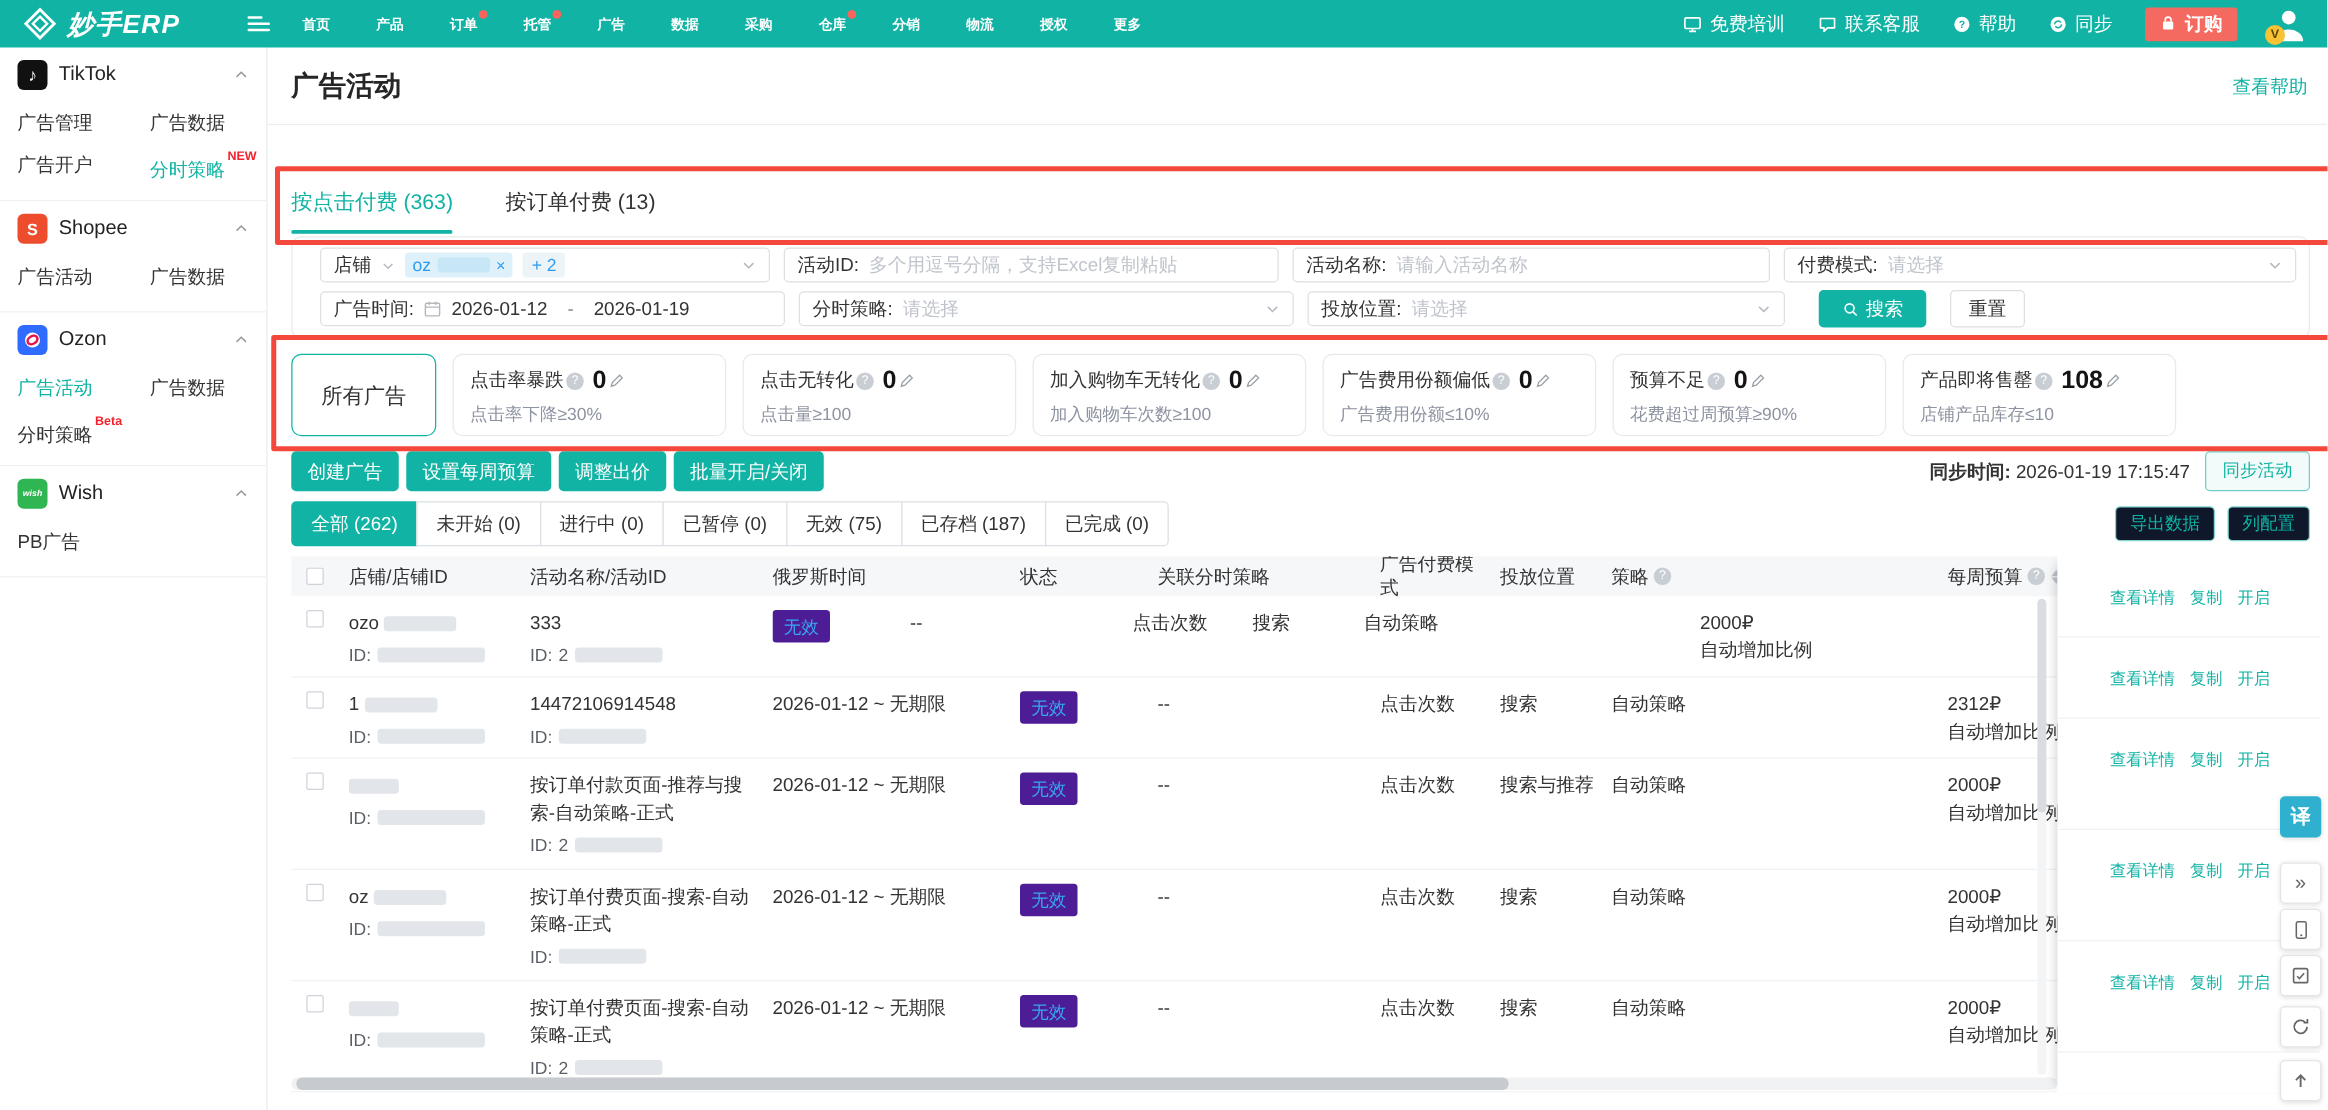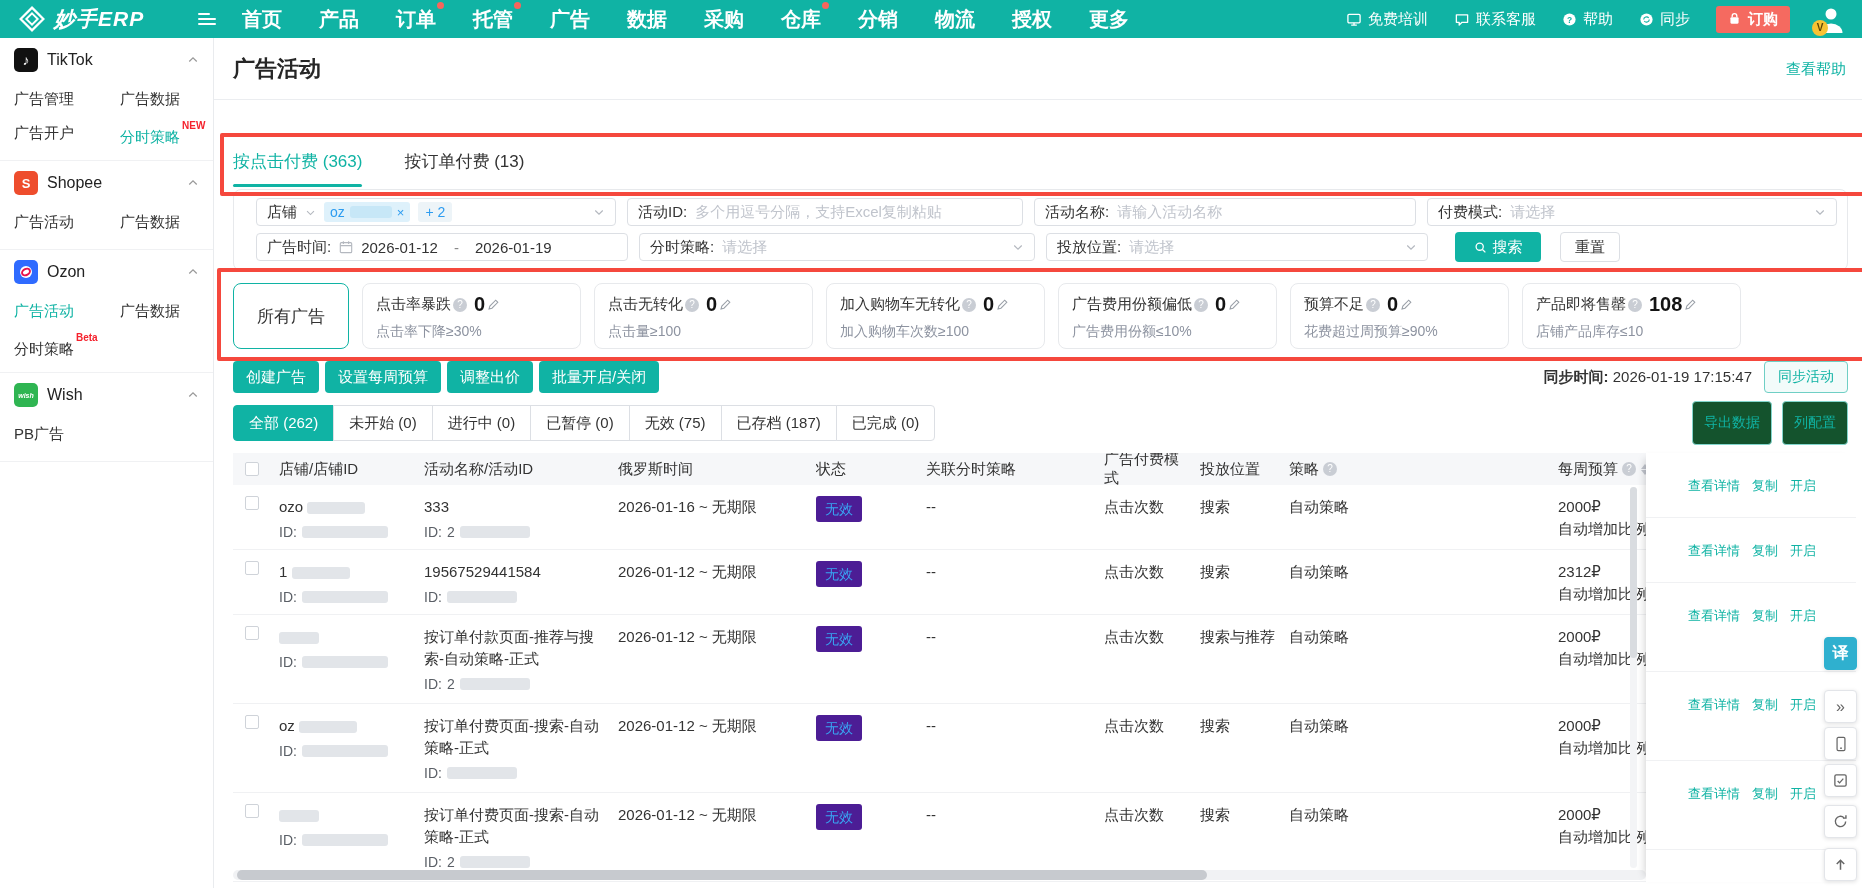--- a/index.html
+++ b/index.html
@@ -9,21 +9,21 @@
     font-size:15px; color:#333; background:#fff; overflow:hidden; position:relative;
   }
   
   .topbar { position:absolute; left:0; top:0; right:0; height:38px; background:#10b3a4;
     display:flex; align-items:center; color:#fff; padding:0 10px 0 18px; z-index:30; }
   .logo { display:flex; align-items:center; gap:8px; min-width:170px; }
   .logo-text { font-size:21px; font-weight:bold; font-style:italic; letter-spacing:1px; }
   .burger { width:18px; height:12px; display:flex; flex-direction:column; justify-content:space-between; margin:0 26px 0 10px; cursor:pointer;}
   .burger i { display:block; height:2px; background:#fff; border-radius:1px;}
   .burger i:nth-child(1){width:12px;}
-  .topmenu { display:flex; align-items:center; gap:37px; font-size:20px; font-weight:bold; }
+  .topmenu { display:flex; align-items:center; gap:37px; font-size:11px; font-weight:bold; }
   .topmenu .mi { position:relative; cursor:pointer; white-space:nowrap; }
   .mi .dot { position:absolute; top:-4px; right:-8px; width:7px; height:7px; border-radius:50%; background:#f8655c; }
   .topright { margin-left:auto; display:flex; align-items:center; gap:26px; font-size:15px; }
   .topright .tri { display:flex; align-items:center; gap:6px; cursor:pointer; white-space:nowrap;}
   .subscribe-btn { background:#f56a60; border-radius:3px; padding:4px 12px; display:flex; gap:7px; align-items:center;
     font-size:15px; font-weight:bold; cursor:pointer; }
   .avatar-wrap { position:relative; width:36px; height:30px; cursor:pointer; }
   .v-badge { position:absolute; left:-4px; bottom:-2px; width:16px; height:16px; background:#f7c334; color:#5c4405;
     border-radius:50%; font-size:10px; font-weight:bold; text-align:center; line-height:16px; }
   
@@ -93,21 +93,21 @@
   .sync-btn { height:28px; padding:0 10px; background:#f2fbfa; border:1px solid #6fcfc5; color:#10b3a4; font-size:14px;}
   
   .status-row { margin-top:8px; display:flex; align-items:center; }
   .status-tabs { display:inline-flex; }
   .st-tab { height:36px; padding:0 15px; border:1px solid #dcdfe4; background:#fff; color:#333; font-size:15px;
     display:flex; align-items:center; margin-left:-1px; cursor:pointer; white-space:nowrap;}
   .st-tab:first-child { margin-left:0; border-radius:4px 0 0 4px; }
   .st-tab:last-child { border-radius:0 4px 4px 0; }
   .st-tab.active { background:#10b3a4; border-color:#10b3a4; color:#fff; }
   .right-tools { margin-left:auto; display:flex; gap:10px; }
-  .tool-btn { height:44px; padding:0 11px; background:#14532d; border:1px solid #82d6cd; color:#10b3a4; font-size:14px; border-radius:4px;}
+  .tool-btn { height:28px; padding:0 11px; background:#0f172a; border:1px solid #82d6cd; color:#10b3a4; font-size:14px; border-radius:4px;}
   
   .table-wrap { margin-top:8px; display:flex; position:relative; }
   .scroll-area { width:1413px; overflow:hidden; position:relative; flex:none;}
   .grid { width:1560px; }
   .t-head { display:flex; height:32px; background:#f6f7f9; align-items:center; font-size:15px; color:#333; }
   .t-row { display:flex; border-bottom:1px solid #f0f1f3; align-items:stretch; }
   .t-row.h66 { height:65px; } .t-row.h89 { height:89px; }
   .cell { padding:0 8px 0 0; flex:none; overflow:hidden; }
   .t-head .cell { display:flex; align-items:center; gap:4px; }
   .body-cell { padding-top:11px; font-size:15px; color:#333; line-height:22px;}
@@ -570,21 +570,20 @@
               </div>
             </div>
             <div class="cell c2 body-cell">
               <div>333</div>
               <div class="idline">
                 <span>ID:</span>
                 <span>2</span>
                 <span class="redact" style="width: 70px;"></span>
               </div>
             </div>
-            <div class="cell c3 body-cell">2026-01-16 ~ 无期限</div>
             <div class="cell c4 body-cell"><span class="badge-invalid">无效</span></div>
             <div class="cell c5 body-cell">--</div>
             <div class="cell c6 body-cell">点击次数</div>
             <div class="cell c7 body-cell">搜索</div>
             <div class="cell c8 body-cell">自动策略</div>
             <div class="cell c9 body-cell">
               <div>2000₽</div>
               <div style="white-space: nowrap; color: rgb(51, 51, 51);">自动增加比例</div>
             </div>
           </div>
@@ -593,21 +592,21 @@
               <span class="cb"></span>
             </div>
             <div class="cell c1 body-cell">
               <div><span>1</span> <span class="redact" style="width: 58px;"></span></div>
               <div class="idline">
                 <span>ID:</span>
                 <span class="redact" style="width: 86px;"></span>
               </div>
             </div>
             <div class="cell c2 body-cell">
-              <div>19567529441584</div>
+              <div>14472106914548</div>
               <div class="idline">
                 <span>ID:</span>
                 <span class="redact" style="width: 70px;"></span>
               </div>
             </div>
             <div class="cell c3 body-cell">2026-01-12 ~ 无期限</div>
             <div class="cell c4 body-cell"><span class="badge-invalid">无效</span></div>
             <div class="cell c5 body-cell">--</div>
             <div class="cell c6 body-cell">点击次数</div>
             <div class="cell c7 body-cell">搜索</div>

